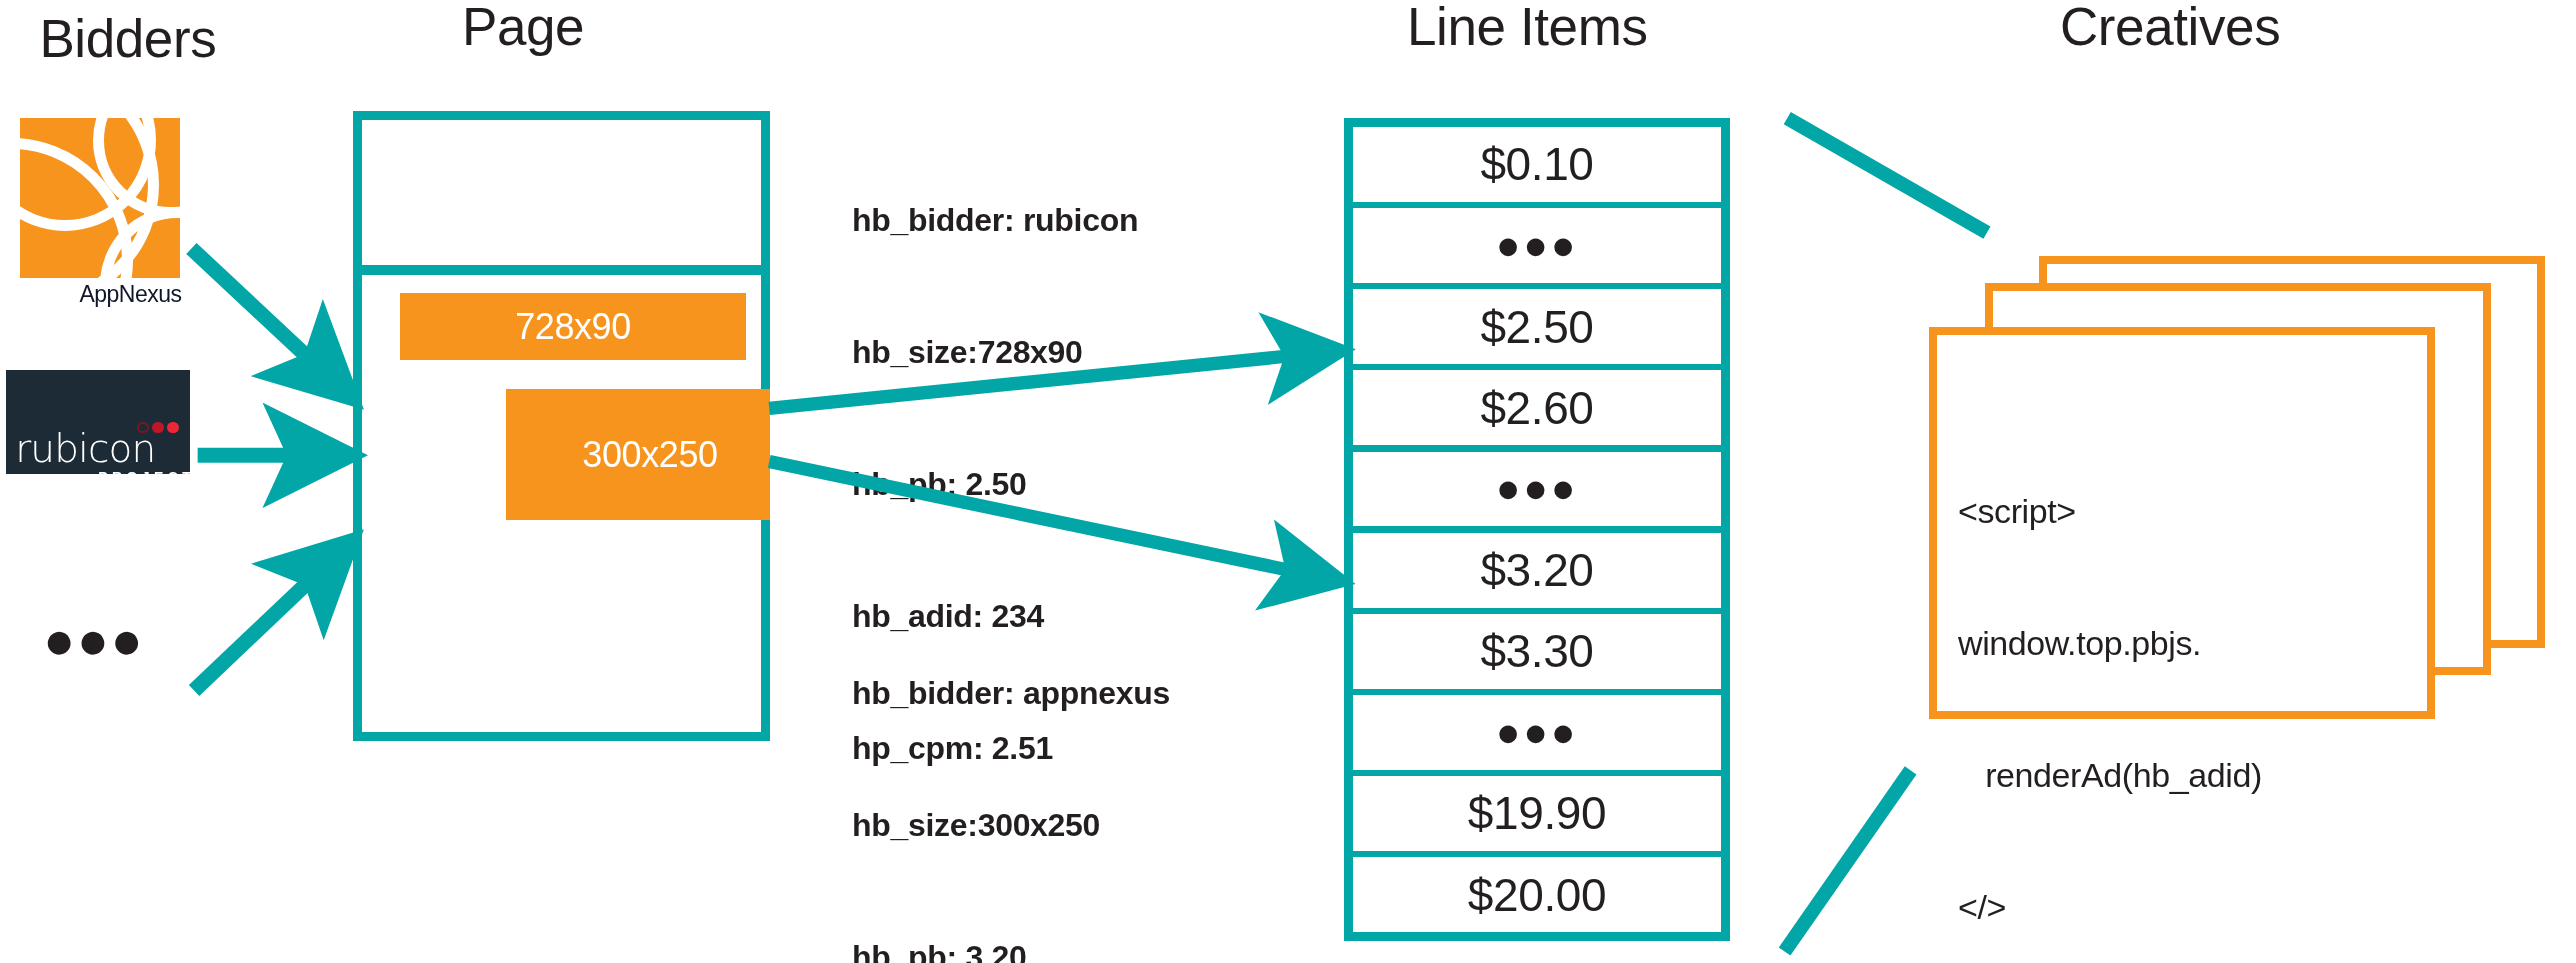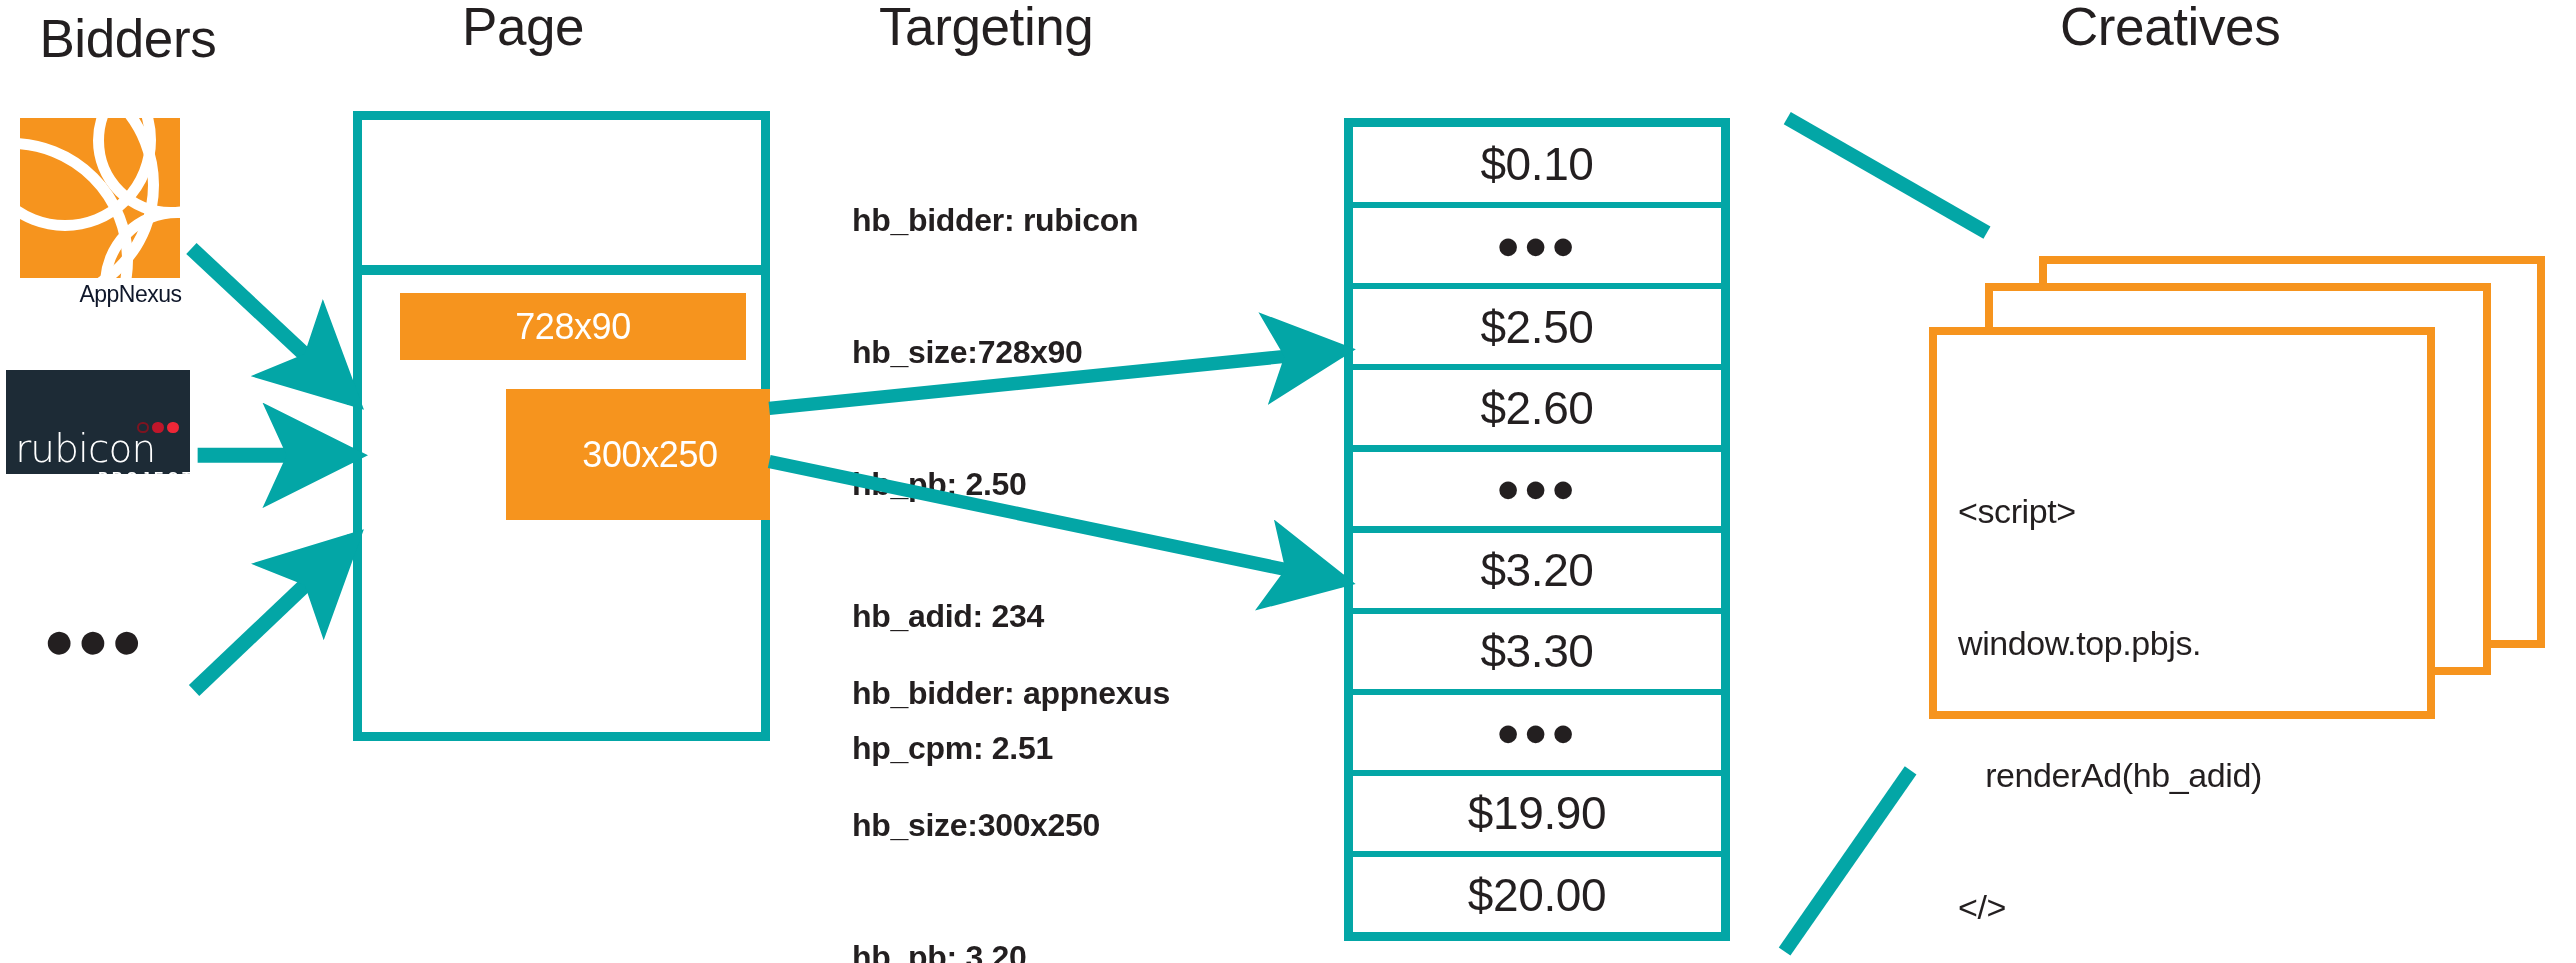--- a/index.html
+++ b/index.html
@@ -123,21 +123,21 @@
   .connectors{position:absolute;left:0;top:0;width:2576px;height:963px;
     pointer-events:none;}
 </style>
 </head>
 <body>
 
 <div class="stage">
 
   <div class="col-head" id="head-bidders">Bidders</div>
   <div class="col-head" id="head-page">Page</div>
-  <div class="col-head" id="head-target">Targeting</div>
+  <div class="col-head" id="head-line">Line Items</div>
   <div class="col-head" id="head-creative">Creatives</div>
 
   <div class="appnexus-logo">
     <span class="arc a1"></span>
     <span class="arc a2"></span>
     <span class="arc a3"></span>
     <span class="arc a4"></span>
     <span class="arc a5"></span>
   </div>
   <div class="appnexus-label">AppNexus</div>

